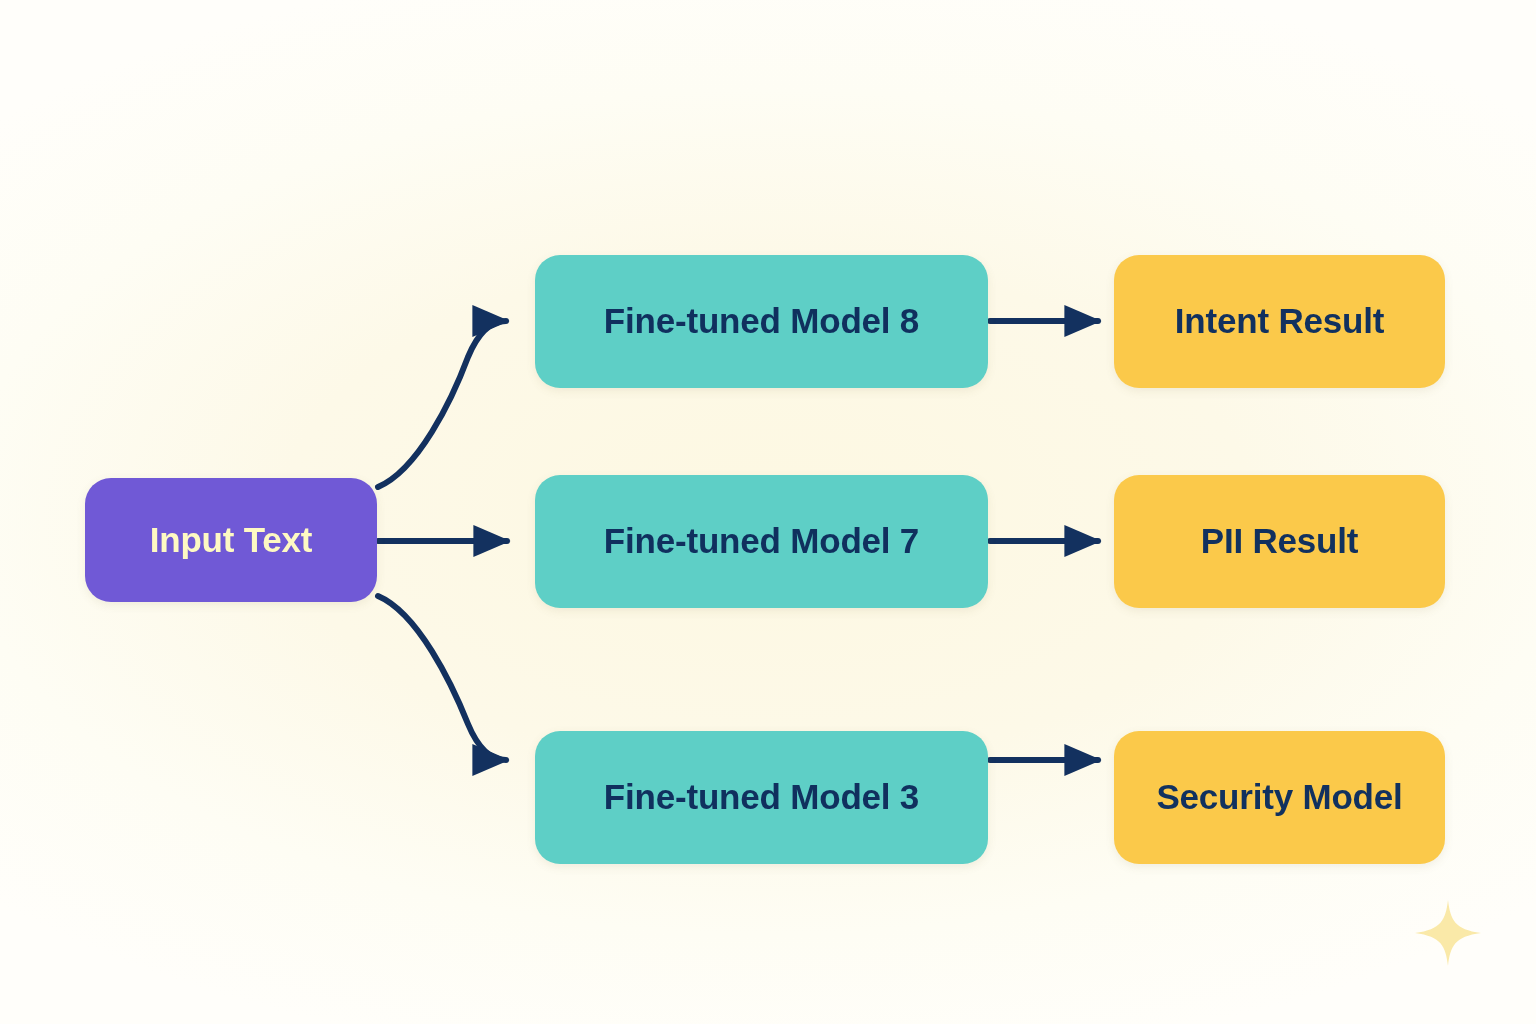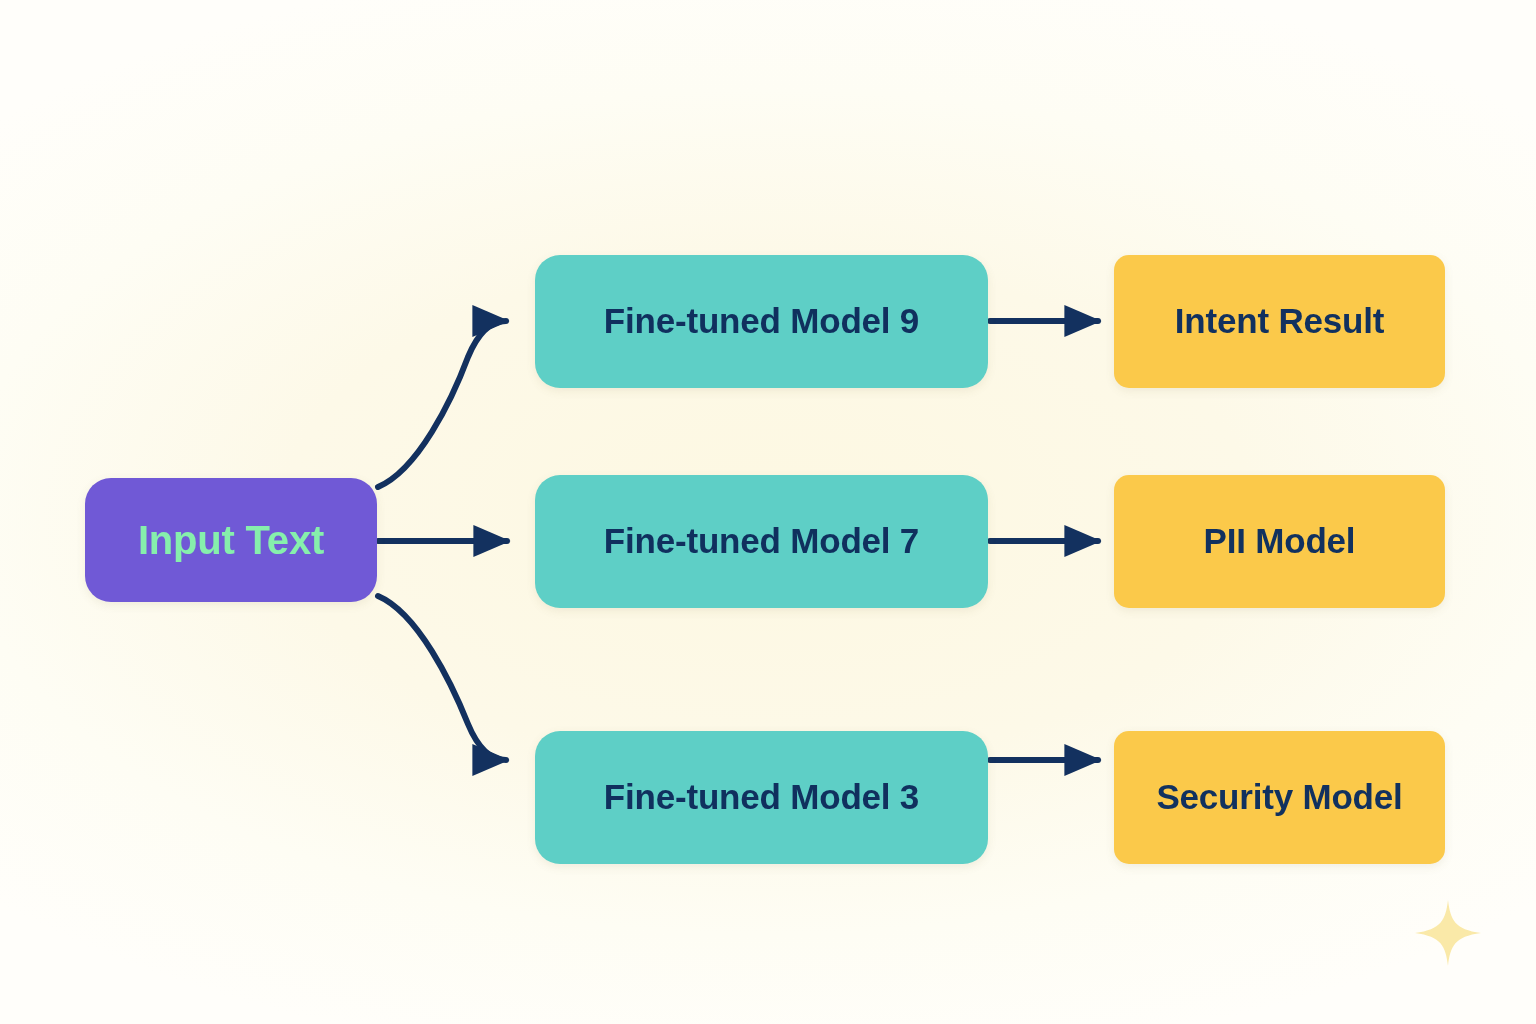--- a/index.html
+++ b/index.html
@@ -46,43 +46,43 @@
     line-height: 1.1;
     box-shadow: 0 3px 10px rgba(120, 110, 60, 0.10);
   }
 
   .node-input {
     left: 85px;
     top: 478px;
     width: 292px;
     height: 124px;
     background: #7059d6;
-    color: #86efac;
-    font-size: 40px;
+    color: #fef9c3;
+    font-size: 35px;
     border-radius: 26px;
   }
 
   .node-model {
     left: 535px;
     width: 453px;
     height: 133px;
     background: #5ecfc6;
     color: #10305e;
     font-size: 35px;
     border-radius: 25px;
   }
 
   .node-result {
     left: 1114px;
     width: 331px;
     height: 133px;
     background: #fbc94a;
     color: #11315f;
     font-size: 35px;
-    border-radius: 15px;
+    border-radius: 25px;
   }
 
   .row1 { top: 255px; }
   .row2 { top: 475px; }
   .row3 { top: 695px; margin-top: 36px; }
 
   
   .sparkle {
     position: absolute;
     left: 1414px;
@@ -111,29 +111,29 @@
 
     <path d="M 990 321 L 1098 321" fill="none" stroke="#13315f" stroke-width="6" stroke-linecap="round" marker-end="url(#arrowhead)"></path>
 
     <path d="M 990 541 L 1098 541" fill="none" stroke="#13315f" stroke-width="6" stroke-linecap="round" marker-end="url(#arrowhead)"></path>
 
     <path d="M 990 760 L 1098 760" fill="none" stroke="#13315f" stroke-width="6" stroke-linecap="round" marker-end="url(#arrowhead)"></path>
   </svg>
 
   <div class="node node-input">Input Text</div>
 
-  <div class="node node-model row1">Fine-tuned Model 9</div>
+  <div class="node node-model row1">Fine-tuned Model 8</div>
 
   <div class="node node-model row2">Fine-tuned Model 7</div>
 
   <div class="node node-model row3">Fine-tuned Model 3</div>
 
   <div class="node node-result row1">Intent Result</div>
 
-  <div class="node node-result row2">PII Model</div>
+  <div class="node node-result row2">PII Result</div>
 
   <div class="node node-result row3">Security Model</div>
 
   <svg class="sparkle" viewBox="0 0 68 68" xmlns="http://www.w3.org/2000/svg">
     <path d="M34 1 C36.5 21, 40.5 30.5, 67 34 C40.5 37.5, 36.5 47, 34 67 C31.5 47, 27.5 37.5, 1 34 C27.5 30.5, 31.5 21, 34 1 Z" fill="#fae9a8"></path>
   </svg>
 
 </div>
 
 </body></html>

